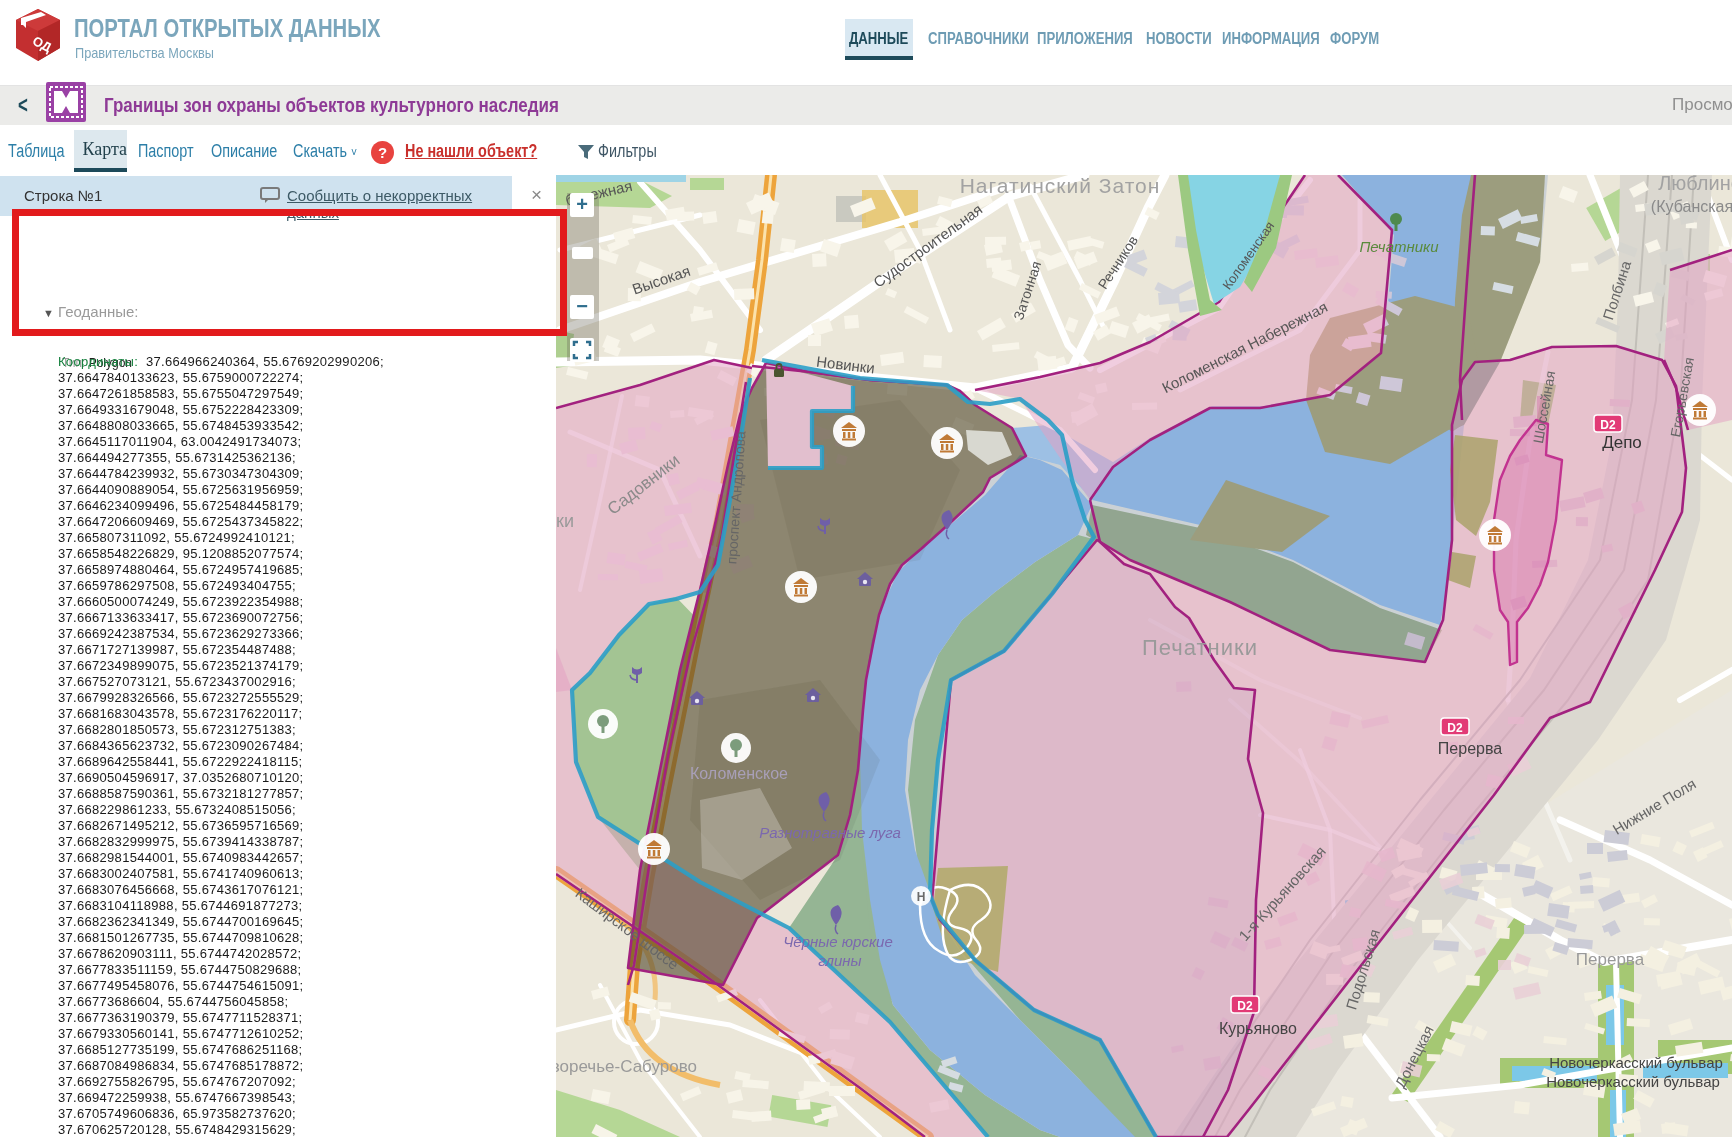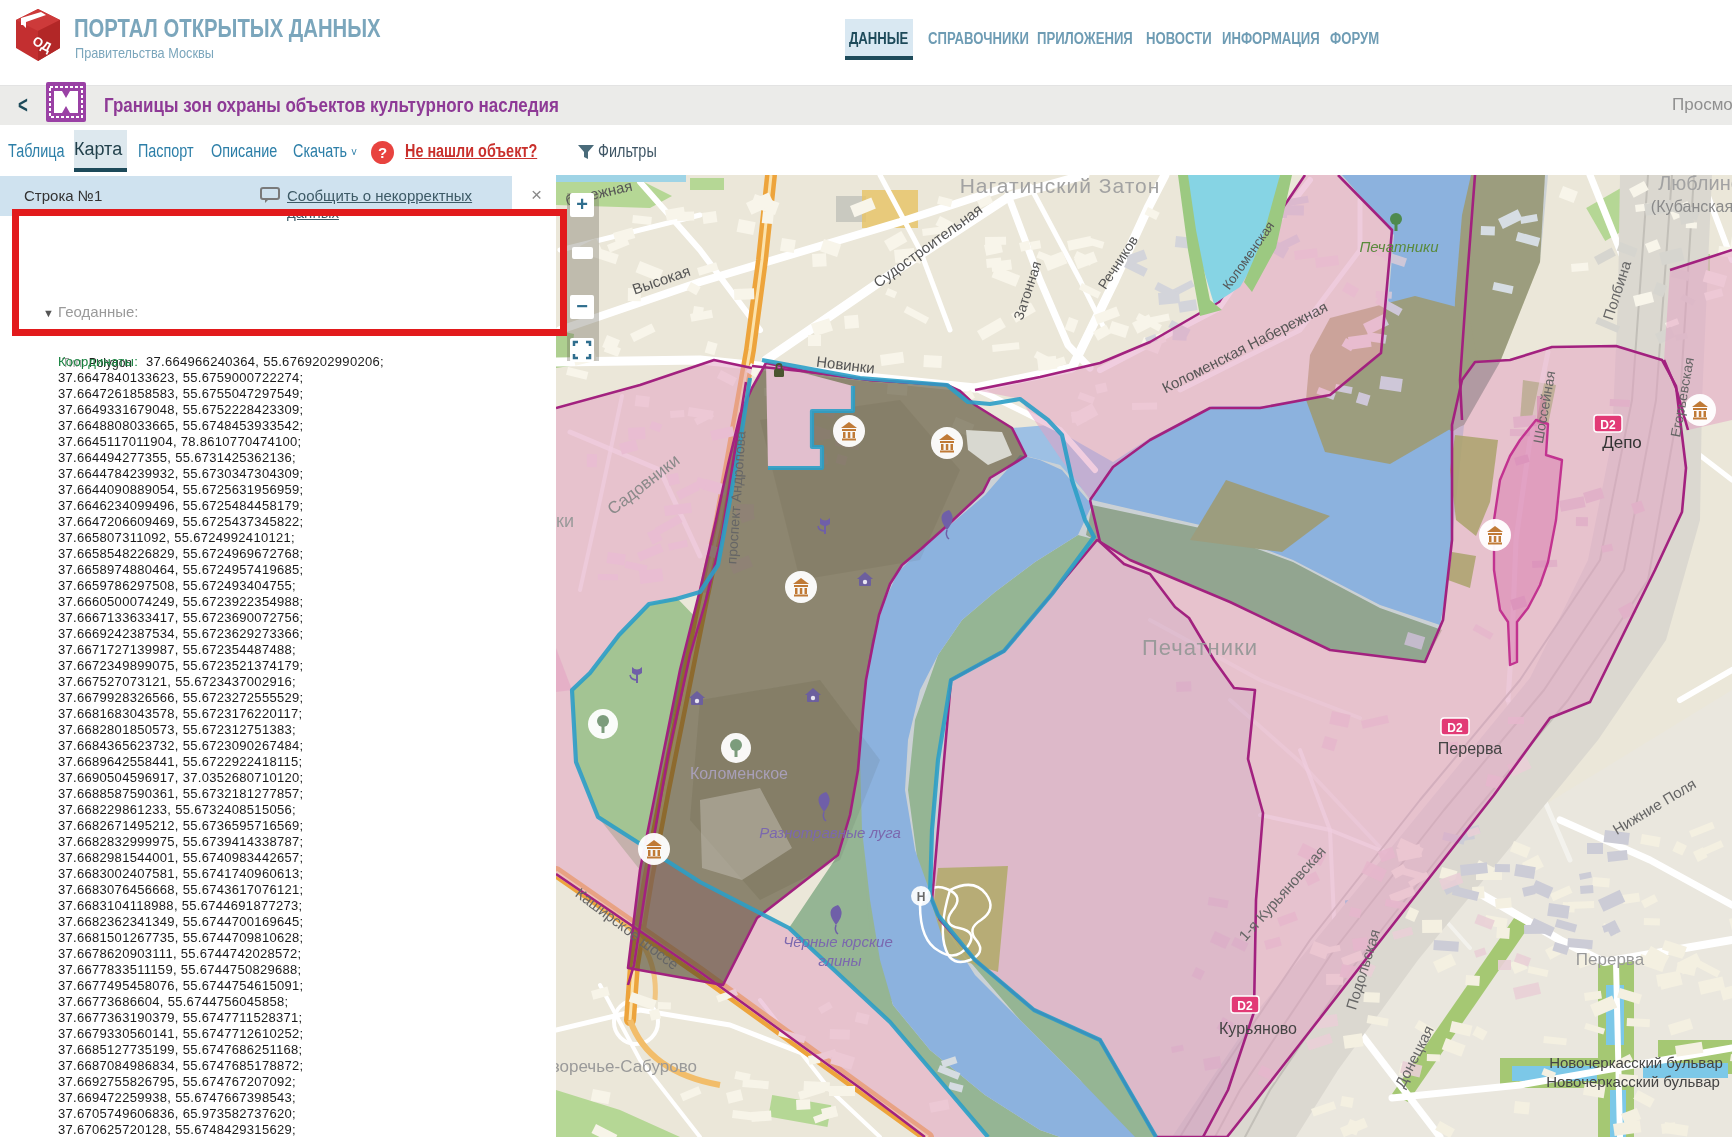--- a/index.html
+++ b/index.html
@@ -8,21 +8,21 @@
 .t2 { position:absolute; left:75px; top:44px; font-size:15px; color:#7ba6bc; transform:scaleX(0.85); transform-origin:0 0; }
 .ni { position:absolute; top:30px; font-size:16px; font-weight:bold; color:#6e9cb4; transform:scaleX(0.82); transform-origin:0 0; white-space:nowrap; }
 .niact { position:absolute; left:845px; top:19px; width:68px; height:41px; background:#d9e8f2; border-bottom:4px solid #1d4a5a; }
 #bar2 { position:absolute; left:0; top:86px; width:1732px; height:39px; background:#ebebe9; }
 .back { position:absolute; left:16px; top:5px; font-size:24px; color:#1d4a5a; font-weight:bold; transform:scaleX(0.7); }
 .dsicon { position:absolute; left:46px; top:-4px; width:40px; height:40px; background:#9a41a5; border-radius:2px; }
 .btitle { position:absolute; left:104px; top:8px; font-size:20px; font-weight:bold; color:#8e3a96; transform:scaleX(0.85); transform-origin:0 0; white-space:nowrap; }
 .viewed { position:absolute; left:1672px; top:9px; font-size:17px; color:#8f8f8f; white-space:nowrap; }
 #tabs { position:absolute; left:0; top:125px; width:1732px; height:50px; background:#fff; }
 .tab { position:absolute; top:16px; font-size:18px; color:#2d7fa8; transform:scaleX(0.8); transform-origin:0 0; white-space:nowrap; }
-.tabact { position:absolute; left:74px; top:5px; width:53px; height:42px; background:#dde8ee; border-bottom:4px solid #1d4a5a; color:#22414c; font-size:18px; line-height:38px; text-align:left; }
+.tabact { position:absolute; left:74px; top:5px; width:53px; height:42px; background:#dde8ee; border-bottom:4px solid #1d4a5a; color:#22414c; font-size:18px; line-height:38px; text-align:right;font-family:Liberation Serif, serif; }
 #panel { position:absolute; left:0; top:175px; width:556px; height:962px; background:#fff; }
 #phead { position:absolute; left:0; top:1px; width:512px; height:40px; background:#cfe2ef; }
 #pcoords { position:absolute; left:58px; top:179px; width:490px; font-size:13px; color:#1a1a1a; }
 .cline { height:16px; line-height:16px; white-space:nowrap; letter-spacing:0.3px; }
 .gray { color:#15803d; }
 #map { position:absolute; left:556px; top:175px; width:1176px; height:962px; overflow:hidden; }
 #redbox { position:absolute; left:12px; top:209px; width:555px; height:127px; border:7px solid #e21a1c; background:transparent; z-index:60; }
 .zbtn { position:absolute; width:24px; height:24px; background:#fff; color:#2f6e8e; font-size:20px; font-weight:bold; text-align:center; line-height:22px; z-index:40; border-radius:2px; }
 #ztrack { position:absolute; left:567px; top:193px; width:32px; height:168px; background:rgba(110,105,92,0.35); z-index:35; }
 #zhandle { position:absolute; left:572px; top:247px; width:21px; height:12px; background:#fff; z-index:40; border-radius:2px; }
@@ -749,28 +749,28 @@
     <span style="position:absolute; left:531px; top:8px; font-size:19px; color:#8a8a8a;">×</span>
   </div>
   <div style="position:absolute; left:43px; top:128px; font-size:15px; color:#9a9a9a;"><span style="color:#555; font-size:11px;">▼</span> Геоданные:</div>
   <div style="position:absolute; left:62px; top:152px; font-size:12px; color:#9a9a9a;margin-top:29px;">Тип: <span style="color:#222;">Polygon</span></div>
   <div id="pcoords">
       <div class="cline"><span class="gray">Координаты:</span>&nbsp; 37.664966240364, 55.6769202990206;</div>
       <div class="cline">37.6647840133623, 55.6759000722274;</div>
       <div class="cline">37.6647261858583, 55.6755047297549;</div>
       <div class="cline">37.6649331679048, 55.6752228423309;</div>
       <div class="cline">37.6648808033665, 55.6748453933542;</div>
-      <div class="cline">37.6645117011904, 78.8610770474100;</div>
+      <div class="cline">37.6645117011904, 63.0042491734073;</div>
       <div class="cline">37.664494277355, 55.6731425362136;</div>
       <div class="cline">37.6644784239932, 55.6730347304309;</div>
       <div class="cline">37.6644090889054, 55.6725631956959;</div>
       <div class="cline">37.6646234099496, 55.6725484458179;</div>
       <div class="cline">37.6647206609469, 55.6725437345822;</div>
       <div class="cline">37.665807311092, 55.6724992410121;</div>
-      <div class="cline">37.6658548226829, 55.6724969672768;</div>
+      <div class="cline">37.6658548226829, 95.1208852077574;</div>
       <div class="cline">37.6658974880464, 55.6724957419685;</div>
       <div class="cline">37.6659786297508, 55.672493404755;</div>
       <div class="cline">37.6660500074249, 55.6723922354988;</div>
       <div class="cline">37.6667133633417, 55.6723690072756;</div>
       <div class="cline">37.6669242387534, 55.6723629273366;</div>
       <div class="cline">37.6671727139987, 55.672354487488;</div>
       <div class="cline">37.6672349899075, 55.6723521374179;</div>
       <div class="cline">37.667527073121, 55.6723437002916;</div>
       <div class="cline">37.6679928326566, 55.6723272555529;</div>
       <div class="cline">37.6681683043578, 55.6723176220117;</div>

